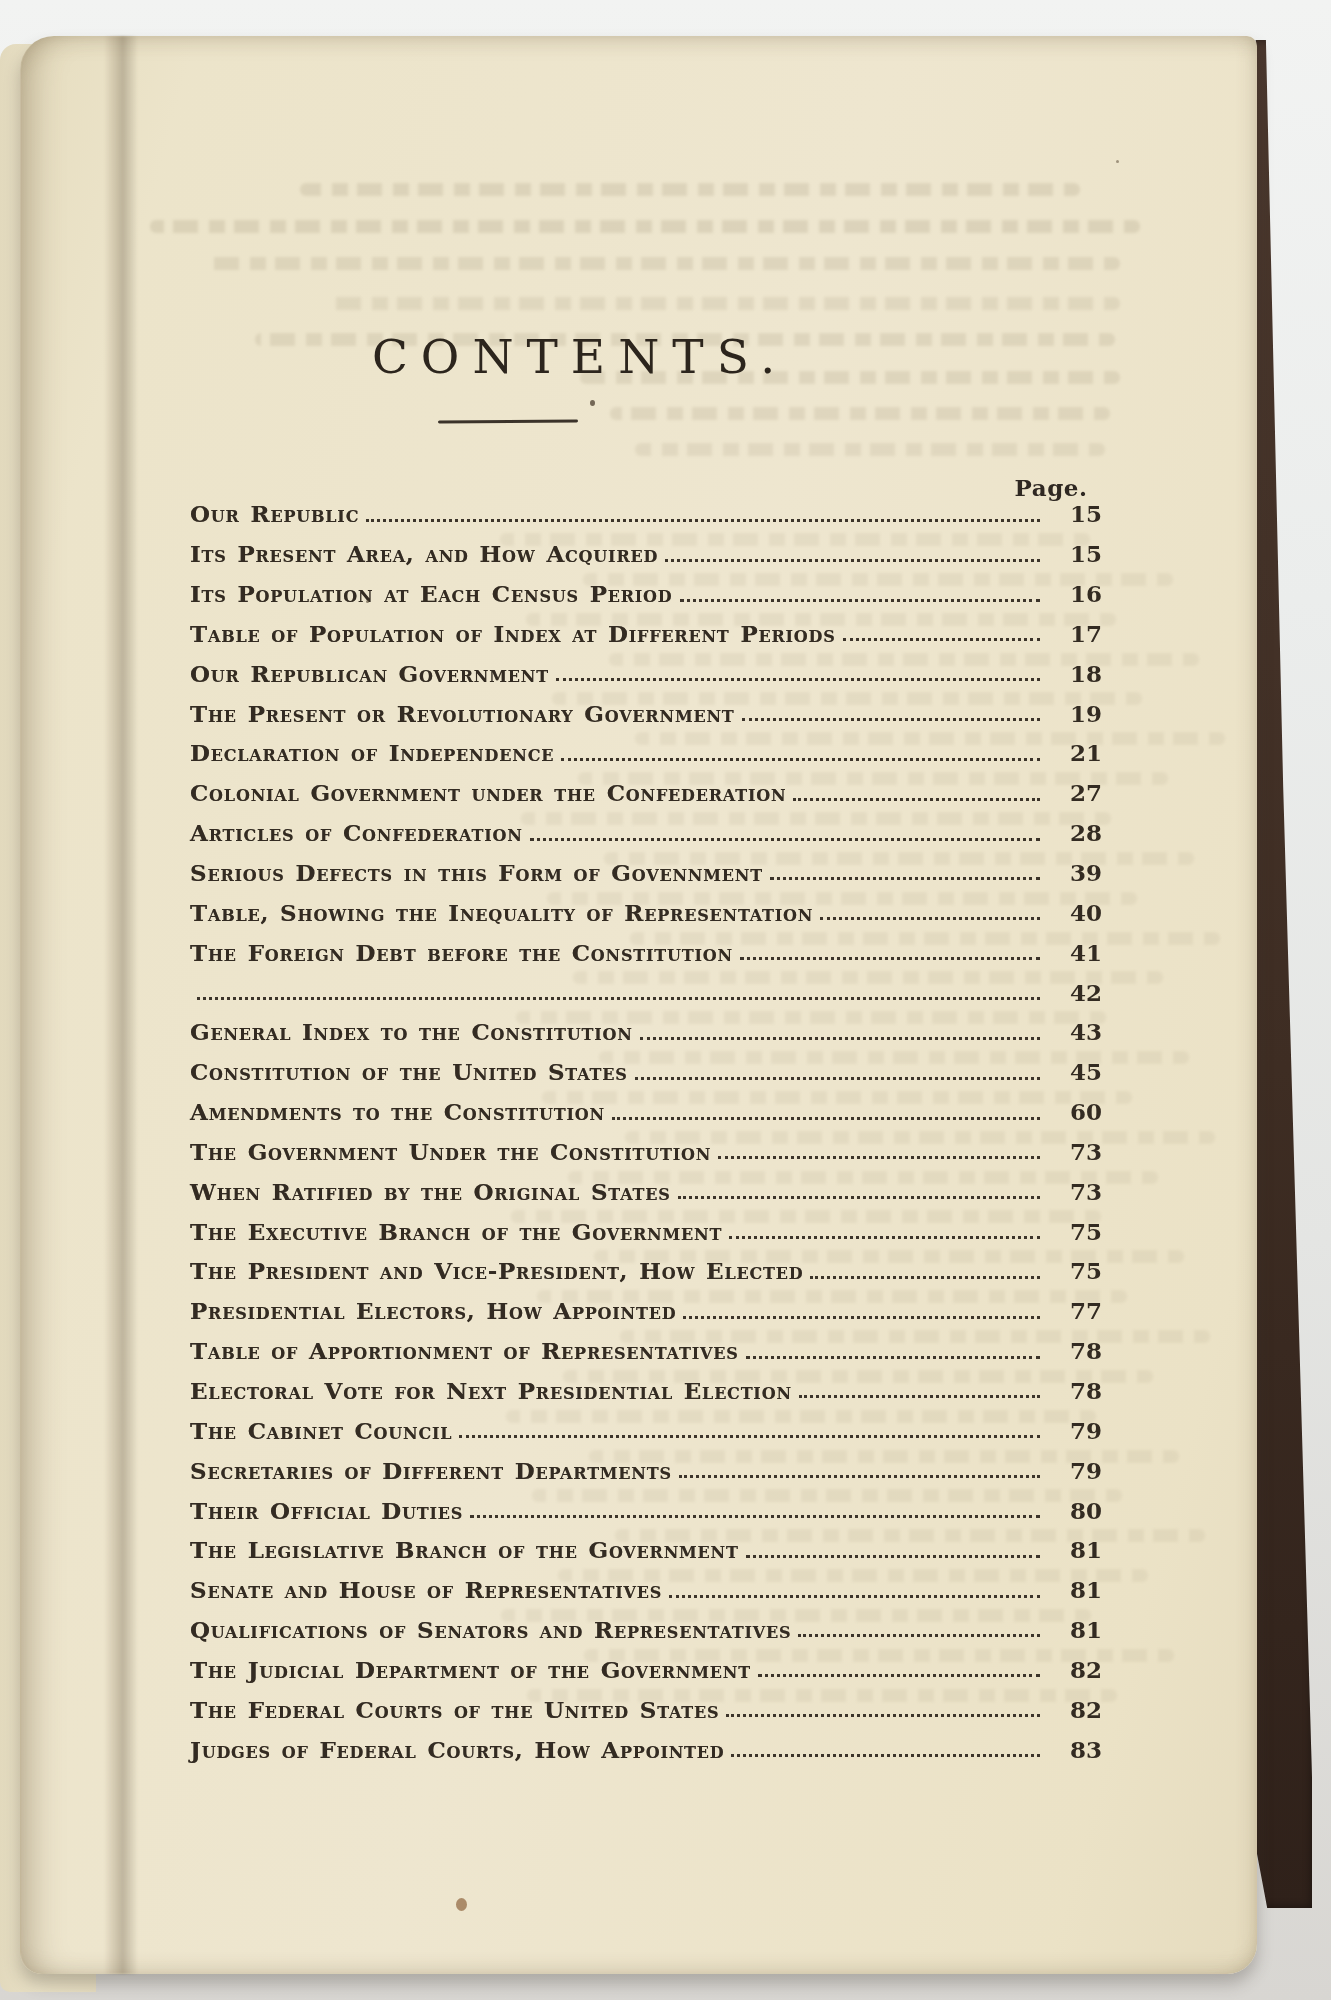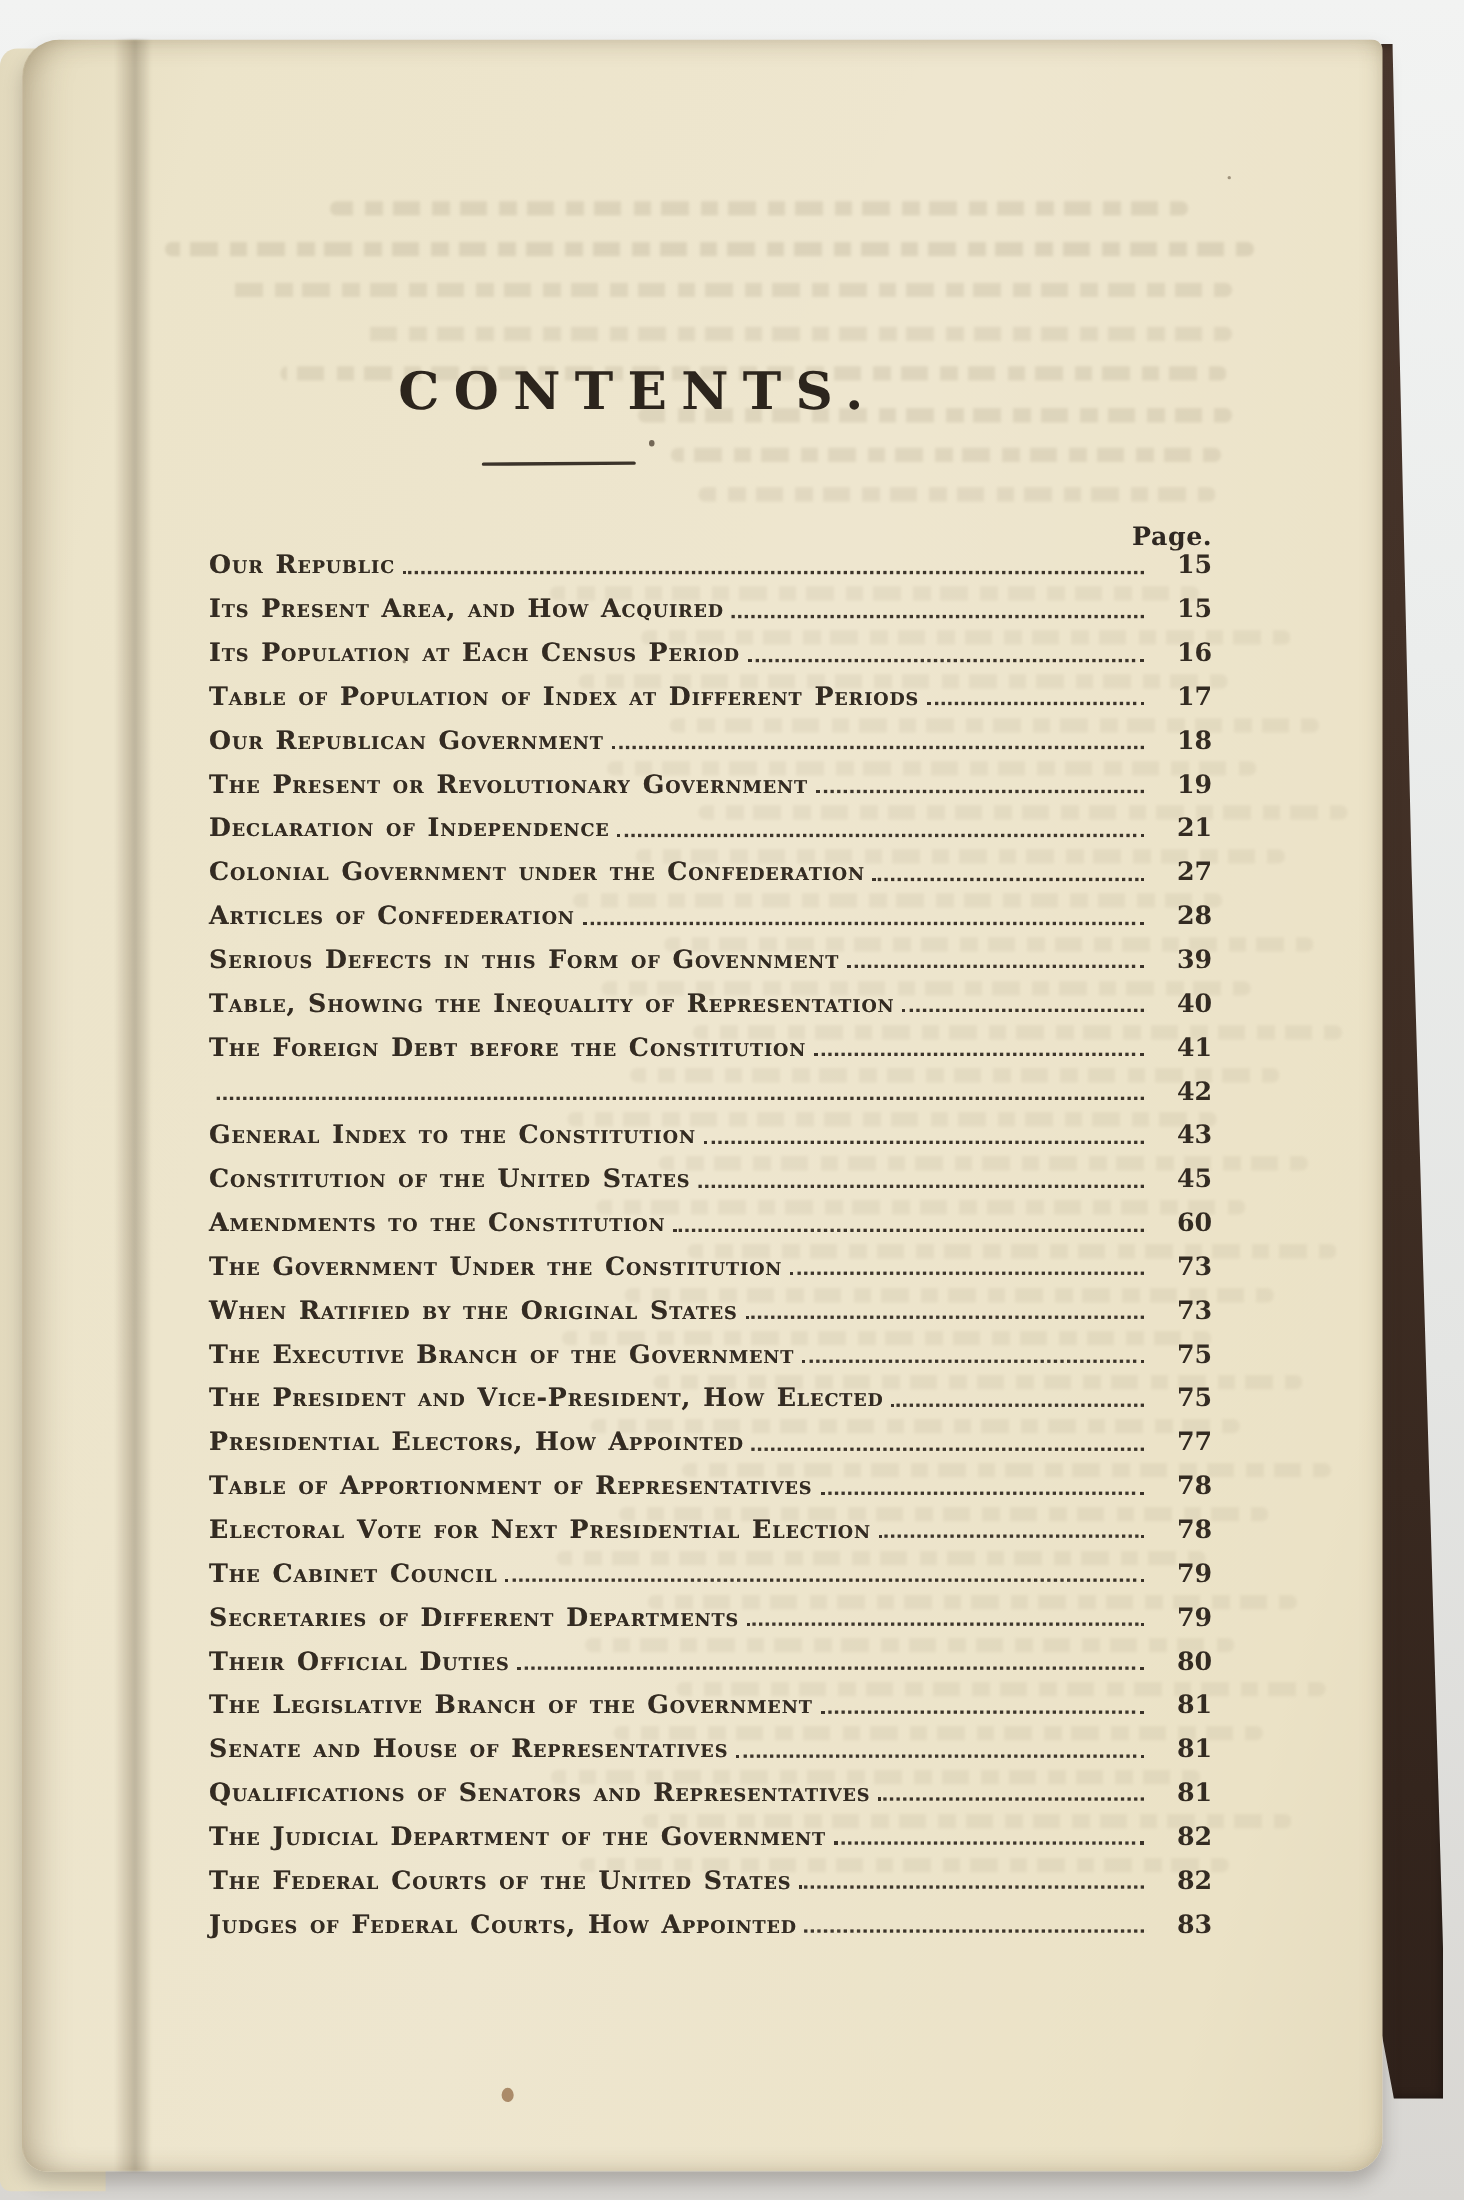--- a/index.html
+++ b/index.html
@@ -36,30 +36,30 @@
   }
   
   .gutter{
     position:absolute;left:104px;top:36px;width:34px;height:1938px;
     background:linear-gradient(90deg,rgba(82,64,38,0) 0%,rgba(82,64,38,.20) 38%,rgba(58,44,24,.26) 55%,rgba(82,64,38,0) 100%);
     filter:blur(1px);
   }
   .content{position:absolute;left:0;top:0;width:1331px;height:2000px;}
   .title{
     position:absolute;left:330px;top:330px;width:500px;
-    text-align:center;font-size:47px;line-height:54px;font-weight:700;
+    text-align:center;font-size:47px;line-height:54px;font-weight:400;
     letter-spacing:13px;color:#2c251d;white-space:nowrap;
   }
   .rule{
     position:absolute;left:438px;top:420px;width:140px;height:3px;
     background:#3b332a;border-radius:2px;transform:rotate(-.4deg);
   }
   .page-col-header{
     position:absolute;left:1000px;top:474px;width:102px;
-    text-align:right;font-size:23px;font-weight:700;color:#2f2822;letter-spacing:.5px;
+    text-align:center;font-size:23px;font-weight:700;color:#2f2822;letter-spacing:.5px;
   }
   .toc{position:absolute;left:190px;top:494px;width:912px;}
   .toc-row{display:flex;align-items:center;height:39.85px;}
   .lbl{
     font-variant-caps:small-caps;font-size:23px;font-weight:700;
     color:#332b22;letter-spacing:.8px;word-spacing:2px;white-space:nowrap;
     text-shadow:0 0 .5px rgba(51,43,34,.5);
   }
   .leader{
     flex:1;align-self:flex-end;margin:0 10px 12px 7px;

